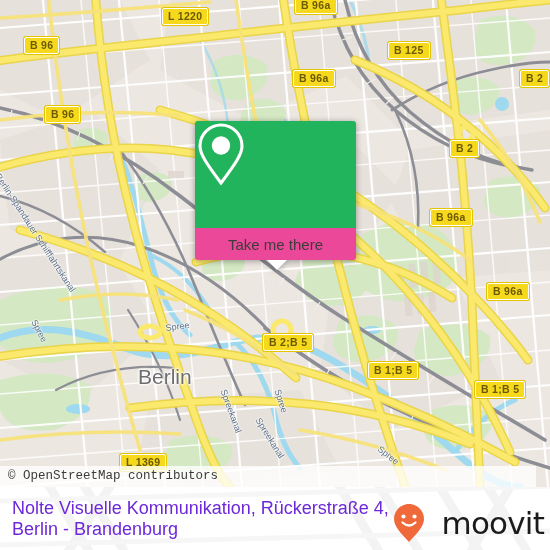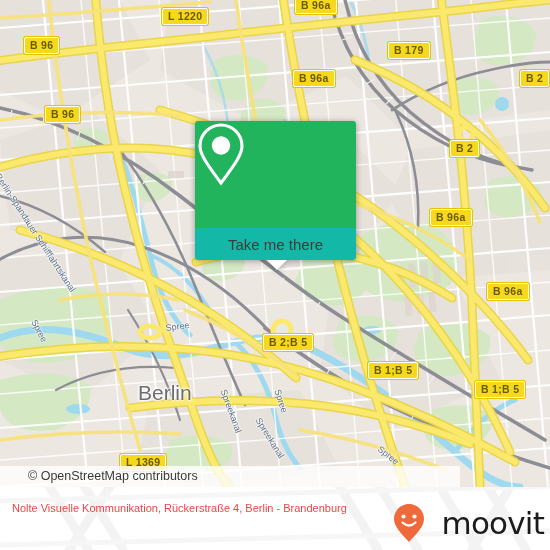--- a/index.html
+++ b/index.html
@@ -34,56 +34,55 @@
     line-height:11px;
     font-family:"Liberation Sans",sans-serif;
   }
   .placename{
     position:absolute;
     color:#6d6d70;
     font-size:21px;
     font-family:"Liberation Sans",sans-serif;
     white-space:nowrap;
     text-shadow:0 0 3px #fff,0 0 3px #fff,0 0 3px #fff,0 0 2px #fff;
-    margin-top:16px;
   }
   .waterlabel{
     position:absolute;
     color:#5a6d85;
     font-size:9px;
     white-space:nowrap;
     font-family:"Liberation Sans",sans-serif;
     text-shadow:0 0 2px #fff,0 0 2px #fff,0 0 2px #fff;
   }
 
   
   #attribution{
-    position:absolute;left:0;top:466px;width:460px;height:21px;
+    position:absolute;left:0;top:466px;width:536px;height:21px;
     background:rgba(255,255,255,.78);
     color:#3a3a3a;
     font-size:12.5px;
     line-height:21px;
-    padding-left:28px;
+    padding-left:8px;
     box-sizing:border-box;
-    font-family:Liberation Sans, sans-serif;
+    font-family:Liberation Mono, monospace;
   }
 
   
   #popup{
     position:absolute;left:195px;top:121px;width:161px;
     filter:drop-shadow(0 1px 3px rgba(0,0,0,.35));
   }
   #popup-head{
     background:#22b35d;
     height:107px;
     border-radius:3px 3px 0 0;
     display:flex;align-items:center;justify-content:center;
   }
   #popup-foot{
-    background:#14b8a6;
+    background:#ec4899;
     height:32px;
     border-radius:0 0 3px 3px;
     display:flex;align-items:center;justify-content:center;
     color:#3c3c3c;
     font-size:15px;
     position:relative;
   }
   #popup-tail{
     position:absolute;left:72px;top:0;
     width:0;height:0;
@@ -97,22 +96,22 @@
     position:absolute;left:0;top:487px;width:550px;height:63px;
     background:#ffffff;
     overflow:hidden;
   }
   #footer-watermark{
     position:absolute;left:0;top:-6px;width:550px;height:75px;
     opacity:.55;
   }
   #footer-text{
     position:absolute;left:12px;top:11px;width:400px;
-    color:#ef4444;
-    font-size:11px;
+    color:#6d28d9;
+    font-size:18px;
     line-height:21px;
     font-family:"Liberation Sans",sans-serif;
   }
   #brand{
     position:absolute;right:6px;top:16px;
     display:flex;align-items:center;gap:16px;
   }
   #brand-word{
     color:#1b1b1b;
     font-size:31px;
@@ -298,21 +297,21 @@
           <circle cx="282" cy="330" r="9"></circle>
           <circle cx="466" cy="134" r="7"></circle>
           <ellipse cx="150" cy="332" rx="10" ry="6"></ellipse>
         </g>
       </g>
     </svg>
 
     <div class="shield" style="left:162px;top:8px">L 1220</div>
     <div class="shield" style="left:295px;top:-3px">B 96a</div>
     <div class="shield" style="left:24px;top:37px">B 96</div>
-    <div class="shield" style="left:388px;top:42px">B 179</div>
+    <div class="shield" style="left:388px;top:42px">B 125</div>
     <div class="shield" style="left:293px;top:70px">B 96a</div>
     <div class="shield" style="left:520px;top:70px">B 2</div>
     <div class="shield" style="left:45px;top:106px">B 96</div>
     <div class="shield" style="left:450px;top:140px">B 2</div>
     <div class="shield" style="left:430px;top:209px">B 96a</div>
     <div class="shield" style="left:487px;top:283px">B 96a</div>
     <div class="shield" style="left:263px;top:334px">B 2;B 5</div>
     <div class="shield" style="left:368px;top:362px">B 1;B 5</div>
     <div class="shield" style="left:475px;top:381px">B 1;B 5</div>
     <div class="shield" style="left:120px;top:454px">L 1369</div>

